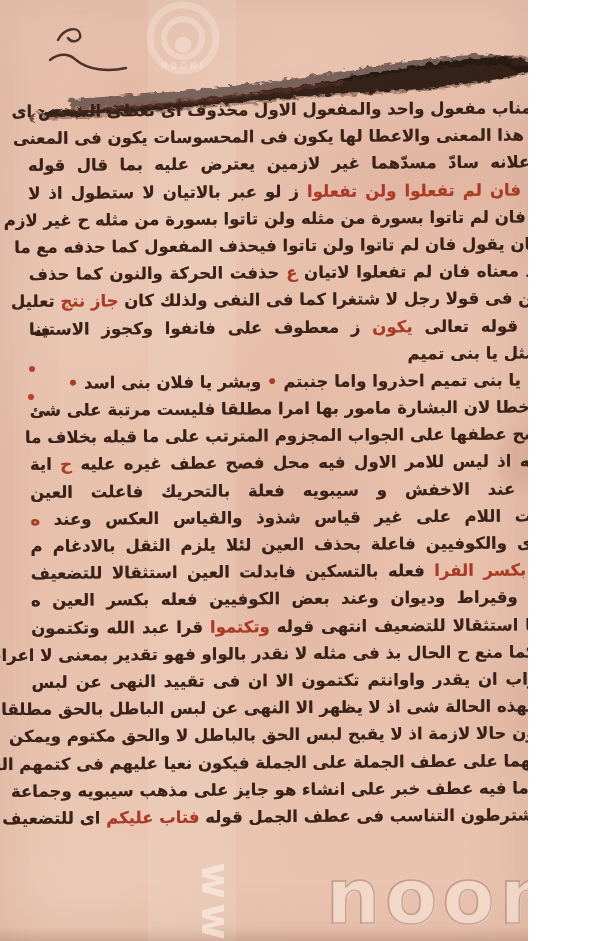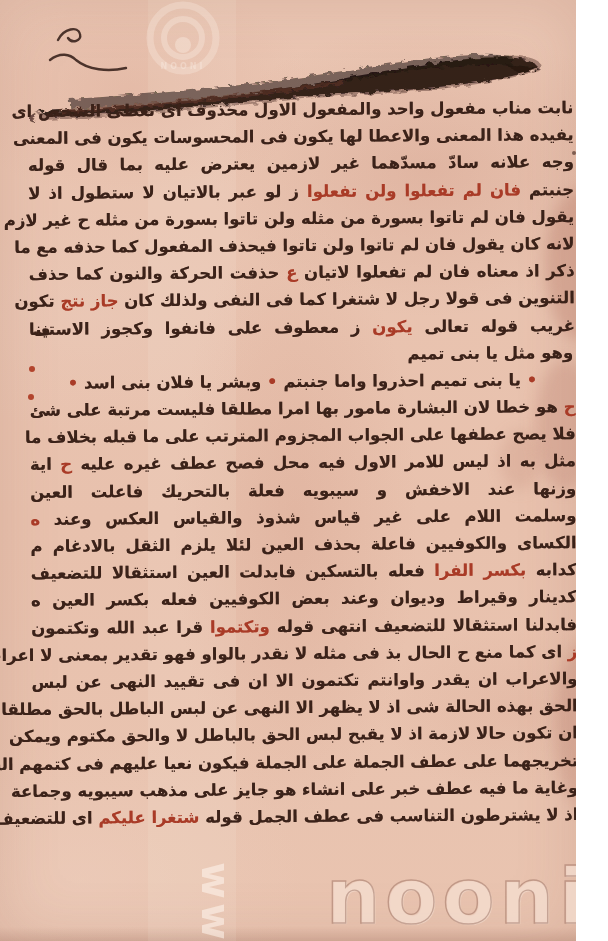--- a/index.html
+++ b/index.html
@@ -1,18 +1,18 @@
 <!DOCTYPE html>
 <html lang="ar"><head>
 <meta charset="utf-8">
 <style>
   html,body{margin:0;padding:0;}
   body{width:608px;height:941px;overflow:hidden;font-family:"DejaVu Sans",sans-serif;}
   .page{
-    position:relative;width:576px;height:941px;overflow:hidden;
+    position:relative;width:528px;height:941px;overflow:hidden;
     background:
       radial-gradient(ellipse 320px 210px at 430px 170px, rgba(190,125,106,.22), transparent 70%),
       radial-gradient(ellipse 170px 420px at 295px 520px, rgba(198,136,116,.20), transparent 72%),
       radial-gradient(ellipse 260px 160px at 130px 90px,  rgba(210,150,130,.22), transparent 70%),
       radial-gradient(ellipse 200px 130px at 520px 710px, rgba(202,144,124,.16), transparent 70%),
       radial-gradient(ellipse 240px 150px at 90px 320px,  rgba(235,205,190,.35), transparent 75%),
       radial-gradient(ellipse 300px 200px at 80px 880px,  rgba(238,208,192,.45), transparent 75%),
       linear-gradient(180deg,#eac6b3 0%,#e8c1ad 55%,#e9c4b0 100%);
     box-shadow: inset 0 0 60px rgba(150,95,78,.18);
   }
@@ -103,40 +103,40 @@
   </svg>
 
   <div class="textblock">
       <div class="line full"><span>نابت مناب مفعول واحد والمفعول الاول محذوف اى تعطى الشخص اى</span></div>
       <div class="line full"><span>يفيده هذا المعنى والاعطا لها يكون فى المحسوسات يكون فى المعنى</span></div>
       <div class="line full"><span>وجه علانه سادّ مسدّهما غير لازمين يعترض عليه بما قال قوله</span></div>
       <div class="line full"><span>جنبتم </span><span class="red">فان لم تفعلوا ولن تفعلوا</span><span> ز لو عبر بالاتيان لا ستطول اذ لا</span></div>
       <div class="line full"><span>يقول فان لم تاتوا بسورة من مثله ولن تاتوا بسورة من مثله ح غير لازم</span></div>
       <div class="line full"><span>لانه كان يقول فان لم تاتوا ولن تاتوا فيحذف المفعول كما حذفه مع ما</span></div>
       <div class="line full"><span>ذكر اذ معناه فان لم تفعلوا لاتيان </span><span class="red">ع</span><span> حذفت الحركة والنون كما حذف</span></div>
-      <div class="line full"><span>التنوين فى قولا رجل لا شتغرا كما فى النفى ولذلك كان </span><span class="red">جاز نتج</span><span> تكون</span></div>
+      <div class="line full"><span>التنوين فى قولا رجل لا شتغرا كما فى النفى ولذلك كان </span><span class="red">جاز نتج</span><span> تعليل</span></div>
       <div class="line full"><span>غريب قوله تعالى </span><span class="red">يكون</span><span> ز معطوف على فانفوا وكجوز الاستينا</span></div>
       <div class="line short"><span>وهو مثل يا بنى تميم</span></div>
       <div class="line center"><span class="red">• </span><span>يا بنى تميم احذروا واما جنبتم </span><span class="red">• </span><span>وبشر يا فلان بنى اسد </span><span class="red">•</span></div>
       <div class="line full"><span class="red">ح </span><span>هو خطا لان البشارة مامور بها امرا مطلقا فليست مرتبة على شئ</span></div>
       <div class="line full"><span>فلا يصح عطفها على الجواب المجزوم المترتب على ما قبله بخلاف ما</span></div>
       <div class="line full"><span>مثل به اذ ليس للامر الاول فيه محل فصح عطف غيره عليه </span><span class="red">ح</span><span> اية</span></div>
       <div class="line full"><span>وزنها عند الاخفش و سيبويه فعلة بالتحريك فاعلت العين</span></div>
       <div class="line full"><span>وسلمت اللام على غير قياس شذوذ والقياس العكس وعند </span><span class="red">ه</span></div>
       <div class="line full"><span>الكساى والكوفيين فاعلة بحذف العين لئلا يلزم الثقل بالادغام م</span></div>
       <div class="line full"><span>كدابه </span><span class="red">بكسر الفرا</span><span> فعله بالتسكين فابدلت العين استثقالا للتضعيف</span></div>
       <div class="line full"><span>كدينار وقيراط وديوان وعند بعض الكوفيين فعله بكسر العين ه</span></div>
       <div class="line full"><span>فابدلنا استثقالا للتضعيف انتهى قوله </span><span class="red">وتكتموا</span><span> قرا عبد الله وتكتمون</span></div>
       <div class="line full"><span class="red">ز</span><span> اى كما منع ح الحال بذ فى مثله لا نقدر بالواو فهو تقدير بمعنى لا اعراب</span></div>
       <div class="line full"><span>والاعراب ان يقدر واوانتم تكتمون الا ان فى تقييد النهى عن لبس</span></div>
       <div class="line full"><span>الحق بهذه الحالة شى اذ لا يظهر الا النهى عن لبس الباطل بالحق مطلقا الا م</span></div>
       <div class="line full"><span>ان تكون حالا لازمة اذ لا يقبح لبس الحق بالباطل لا والحق مكتوم ويمكن</span></div>
       <div class="line full"><span>تخريجهما على عطف الجملة على الجملة فيكون نعيا عليهم فى كتمهم الحق مع العلم</span></div>
       <div class="line full"><span>وغاية ما فيه عطف خبر على انشاء هو جايز على مذهب سيبويه وجماعة</span></div>
-      <div class="line full"><span>اذ لا يشترطون التناسب فى عطف الجمل قوله </span><span class="red">شتغرا عليكم</span><span> اى للتضعيف</span></div>
+      <div class="line full"><span>اذ لا يشترطون التناسب فى عطف الجمل قوله </span><span class="red">فتاب عليكم</span><span> اى للتضعيف</span></div>
     </div>
 
   <div class="margin-mark" style="left:33px;top:322px;">ف</div>
   <div class="margin-dot" style="left:29px;top:366px;"></div>
   <div class="margin-dot" style="left:28px;top:394px;"></div>
   <div class="speck" style="left:572px;top:151px;"></div>
 
   <div class="wm-ww">ww</div>
 
   <div class="wm-nooni">noonin</div>

